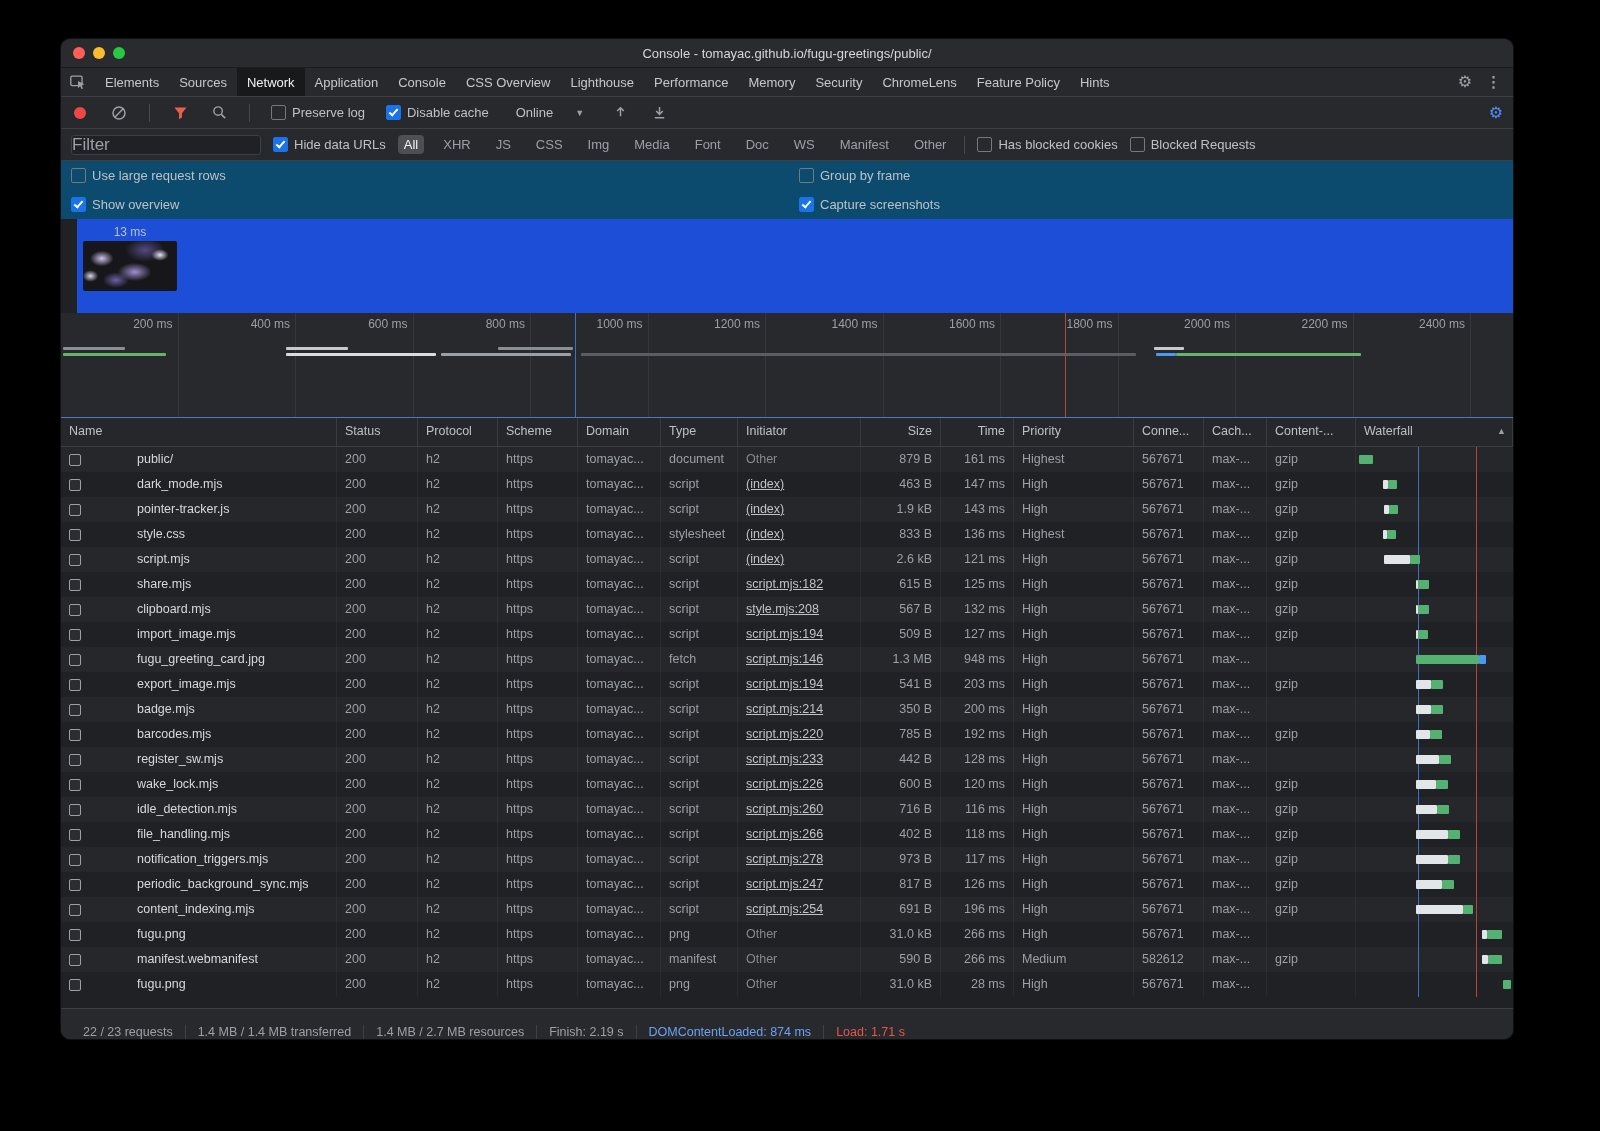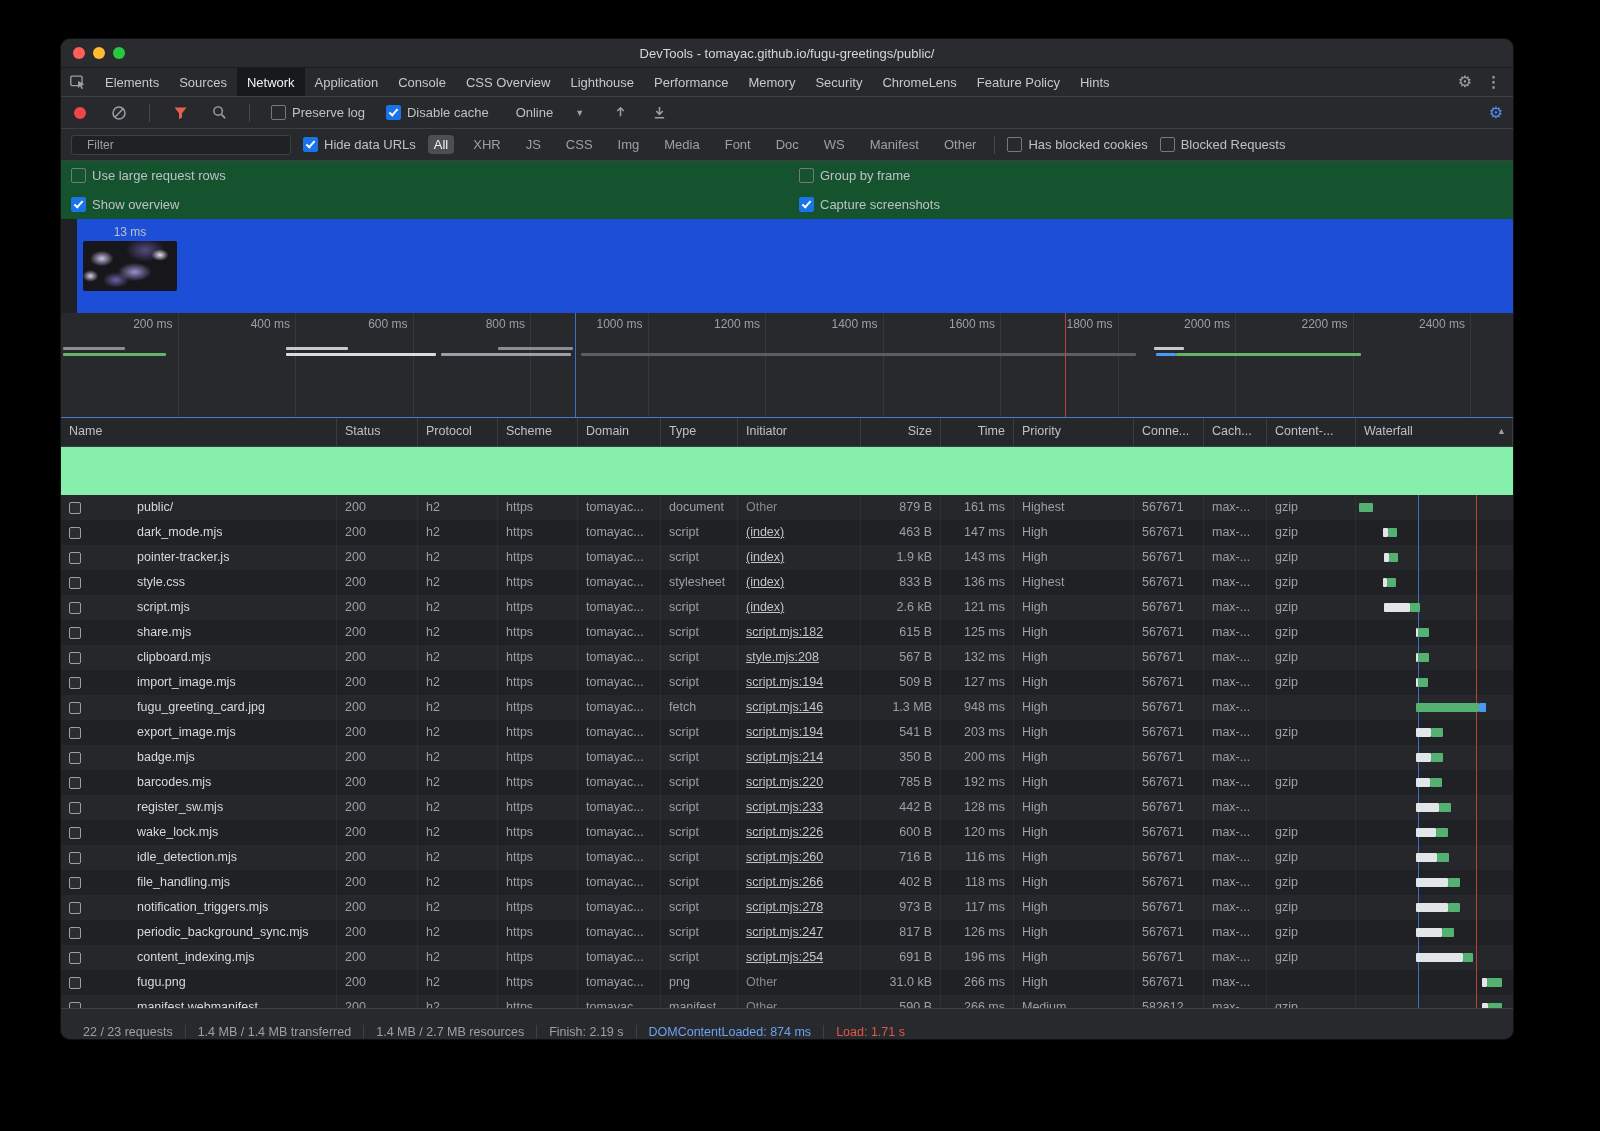--- a/index.html
+++ b/index.html
@@ -30,27 +30,27 @@
   .cbrow{display:flex;align-items:center;gap:6px;color:#bdc1c6;font-size:13px;white-space:nowrap;}
   .cb{width:13px;height:13px;border:1px solid #75797d;border-radius:2px;position:relative;flex:0 0 auto;background:transparent;}
   .cb.checked{background:#1a73e8;border-color:#1a73e8;}
   .cb.checked::after{content:"";position:absolute;left:4px;top:1px;width:3px;height:7px;border:solid #fff;border-width:0 2px 2px 0;transform:rotate(42deg);}
   .select{display:flex;align-items:center;gap:22px;color:#bdc1c6;font-size:13px;padding:2px 6px;}
   .caret{font-size:9px;color:#9aa0a6;}
   .gear-blue{color:#4e8ef7;font-size:16px;margin-left:auto;}
 
   
   .filterbar{flex:0 0 31px;background:#28292c;display:flex;align-items:center;gap:12px;padding:0 10px;border-bottom:1px solid #3c4043;}
-  .filter-input{width:188px;height:18px;background:#202124;border:1px solid #3c4043;border-radius:3px;color:#9aa0a6;font-size:12px;padding:0 15px;display:flex;align-items:center;}
+  .filter-input{width:188px;height:18px;background:#202124;border:1px solid #3c4043;border-radius:3px;color:#9aa0a6;font-size:17px;padding:0 0;display:flex;align-items:center;}
   .pills{display:flex;align-items:center;gap:13px;}
   .pill{font-size:13px;color:#9aa0a6;padding:2px 6px;border-radius:4px;}
   .pill.active{background:#4d4f53;color:#f1f3f4;}
 
   
-  .optrow{flex:0 0 29px;background:#14532d;display:flex;align-items:center;padding:0 10px;}
+  .optrow{flex:0 0 29px;background:#0c4a6e;display:flex;align-items:center;padding:0 10px;}
   .opt-left{width:728px;display:flex;align-items:center;}
 
   
   .filmstrip{flex:0 0 90px;background:#1d4ed8;padding:4px 0 0 6px;margin-left:16px;}
   .fs-time{width:94px;text-align:center;color:#bdc1c6;font-size:12px;height:18px;line-height:18px;}
   .thumb{width:94px;height:50px;border-radius:2px;background:
     radial-gradient(18px 12px at 20% 35%, #cfc3ea, transparent 65%),
     radial-gradient(26px 14px at 55% 62%, #9f8fd0, transparent 65%),
     radial-gradient(13px 9px at 82% 28%, #e8e4f4, transparent 65%),
     radial-gradient(20px 12px at 35% 78%, #6d5fa8, transparent 65%),
@@ -63,21 +63,21 @@
     background-image:repeating-linear-gradient(to right,transparent 0,transparent 116.5px,#36373a 116.5px,#36373a 117.5px);}
   .tl-labels{position:relative;height:22px;}
   .tick{position:absolute;top:4px;width:80px;text-align:right;color:#9aa0a6;font-size:12px;}
   .ov-track{position:absolute;left:0;right:0;top:22px;height:34px;}
   .ovseg{position:absolute;height:3px;border-radius:1px;}
   .marker{position:absolute;top:0;bottom:0;width:1px;}
   .m-blue{background:#3f6fc4;}
   .m-red{background:#b5453c;}
 
   
-  .net-table{flex:1 1 auto;background:#86efac;border-top:1px solid #4a7bc8;display:flex;flex-direction:column;overflow:hidden;gap:48px;}
+  .net-table{flex:1 1 auto;background:#701a75;border-top:1px solid #4a7bc8;display:flex;flex-direction:column;overflow:hidden;}
   .thead,.trow{display:grid;grid-template-columns:276px 81px 80px 80px 83px 77px 123px 80px 73px 120px 70px 63px 89px minmax(0,1fr);}
   .thead{flex:0 0 28px;border-bottom:1px solid #3c4043;background:#26272a;}
   .hcell{font-size:12.5px;color:#bdc1c6;line-height:27px;padding:0 8px;border-right:1px solid #3a3b3e;white-space:nowrap;overflow:hidden;position:relative;}
   .hcell.num{text-align:right;}
   .hcell .sort{position:absolute;right:6px;top:0;font-size:9px;color:#9aa0a6;}
   .tbody{flex:0 0 auto;}
   .trow{height:25px;}
   .trow:nth-child(odd){background:#26272a;}
   .trow:nth-child(even){background:#202124;}
   .cell{font-size:12.5px;color:#9aa0a6;line-height:25px;padding:0 8px;white-space:nowrap;overflow:hidden;border-right:1px solid rgba(255,255,255,0.045);}
@@ -107,21 +107,21 @@
 <body>
 
 <div class="window">
 
   <div class="titlebar">
     <div class="traffic">
       <div class="dot red"></div>
       <div class="dot yellow"></div>
       <div class="dot green"></div>
     </div>
-    <div class="wtitle">DevTools - tomayac.github.io/fugu-greetings/public/</div>
+    <div class="wtitle">Console - tomayac.github.io/fugu-greetings/public/</div>
   </div>
 
   <div class="tabbar">
     <div class="inspect-btn">
       <svg width="18" height="18" viewBox="0 0 20 20">
         <rect x="2" y="3.5" width="12.5" height="10.5" rx="1.5" fill="none" stroke="#9aa0a6" stroke-width="1.5"></rect>
         <path d="M10 9 L17.2 12.6 L13.9 13.7 L15.6 17.1 L13.9 17.9 L12.3 14.5 L10 16.9 Z" fill="#9aa0a6"></path>
       </svg>
     </div>
     <div class="tabs">

